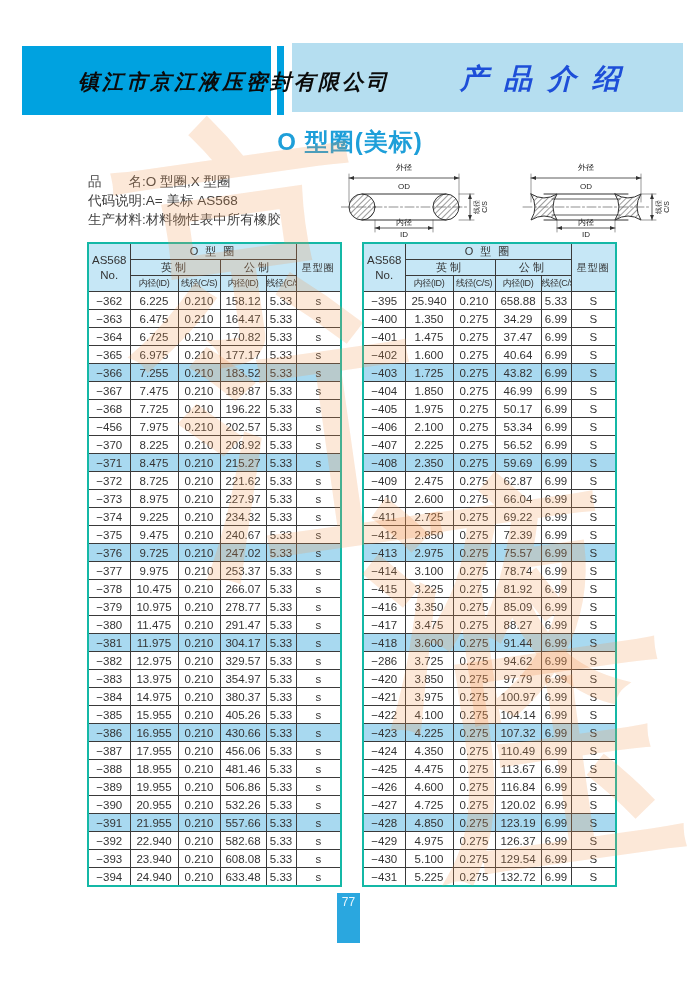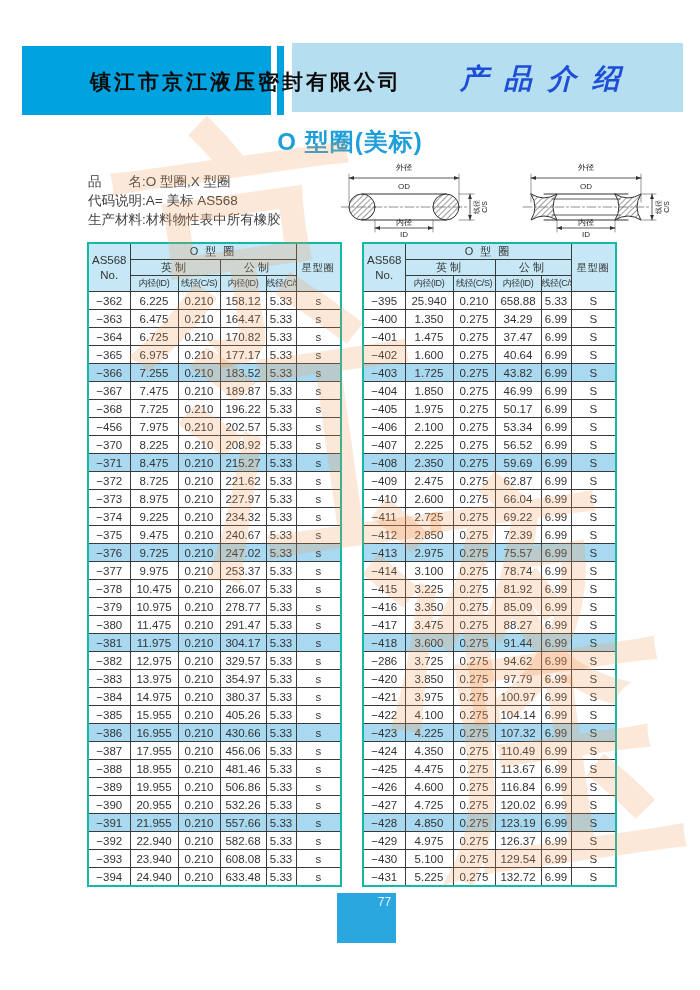--- a/index.html
+++ b/index.html
@@ -6,23 +6,23 @@
   body{
     width:700px;height:990px;position:relative;background:#ffffff;
     font-family:"Liberation Sans","DejaVu Sans",sans-serif;color:#333;
     overflow:hidden;
   }
   
   .bar-dark{position:absolute;left:22px;top:46px;width:249px;height:69px;background:#00A2E0;}
   .bar-stripe{position:absolute;left:277px;top:46px;width:7px;height:69px;background:#00A2E0;}
   .bar-light{position:absolute;left:292px;top:43px;width:391px;height:69px;background:#B5DEF0;}
   .company-name{
-    position:absolute;left:90px;top:68px;width:320px;
+    position:absolute;left:78px;top:68px;width:320px;
     font-family:"Liberation Serif","DejaVu Serif",serif;
-    font-weight:bold;font-size:21px;letter-spacing:3px;color:#0b0b0b;
+    font-weight:bold;font-style:italic;font-size:21px;letter-spacing:3px;color:#0b0b0b;
     white-space:nowrap;z-index:3;
   }
   .section-title{
     position:absolute;left:460px;top:60px;
     font-family:"Liberation Serif","DejaVu Serif",serif;
     font-weight:bold;font-style:italic;font-size:28px;letter-spacing:16px;color:#1d4ed8;
     white-space:nowrap;z-index:3;
   }
   
   .page-title{
@@ -46,21 +46,21 @@
   th.h-as568{font-size:11.5px;line-height:1.25;}
   th.h-oring{height:13px;font-size:11px;letter-spacing:2px;}
   th.h-sys{height:13px;font-size:11px;letter-spacing:3px;}
   th.h-dim{height:15px;font-size:9px;letter-spacing:-0.4px;}
   th.h-star{font-size:10px;letter-spacing:1px;}
   table.spec tbody td{height:17px;font-size:11.5px;background:#fff;}
   table.spec tbody tr.hl td{background:#A8D9F0;}
   
   .page-box{
     position:absolute;left:337px;top:893px;width:23px;height:50px;background:#2AA7DF;
-    color:#e8f6fd;font-size:12px;text-align:center;line-height:18px;padding-left:36px;
+    color:#e8f6fd;font-size:12px;text-align:center;line-height:18px;
   }
   
   .watermark{position:absolute;left:0;top:0;width:700px;height:990px;pointer-events:none;z-index:6;}
   .watermark span{
     position:absolute;font-family:"Liberation Serif","DejaVu Serif",serif;font-weight:bold;
     font-size:250px;color:#F0944D;opacity:0.22;transform:rotate(-8deg);
     mix-blend-mode:multiply;line-height:1;
   }
   .wm-1{left:115px;top:120px;}
   .wm-2{left:185px;top:330px;}

